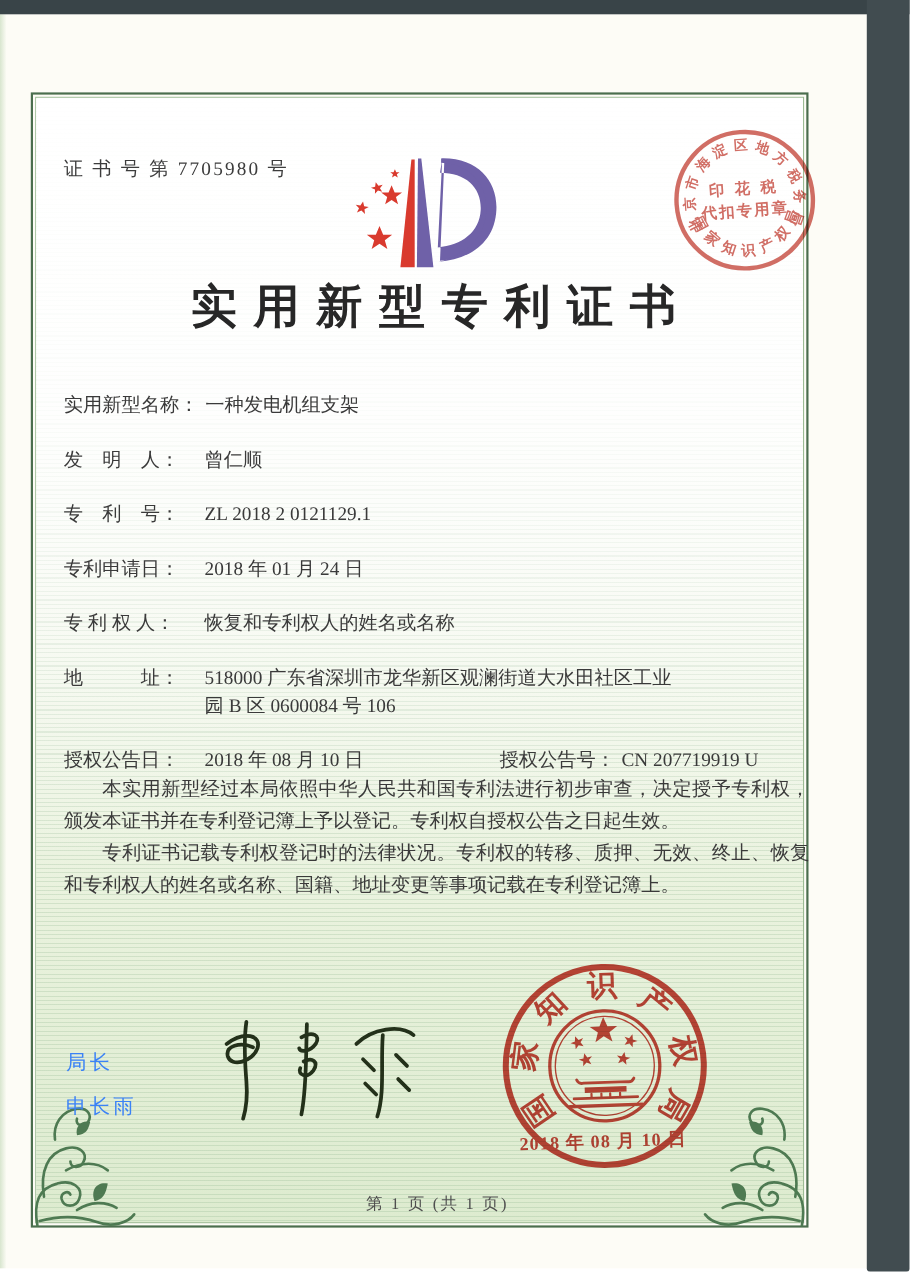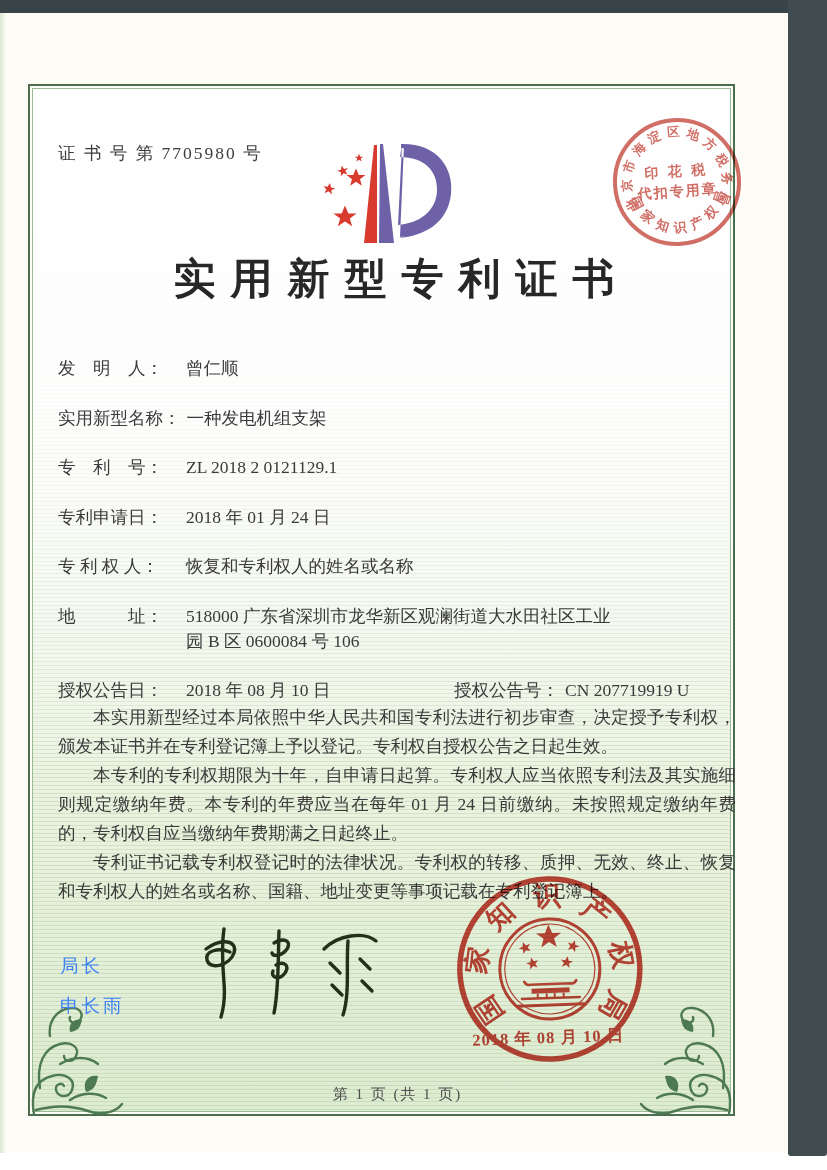--- a/index.html
+++ b/index.html
@@ -123,26 +123,26 @@
         <path fill-rule="evenodd" d="M84,14 C 120,14 134,38 132,62 C 130,90 108,104 82,106 L80,94 C 102,92 118,80 119,60 C 120,40 106,26 82,26 Z
              M84,14 L80,94 L82,106 L86,14 Z"></path>
         <path d="M83,13 C 118,12 136,36 133,63 C 130,92 106,105 81,107 C 104,100 122,88 124,62 C 126,36 108,18 83,17 Z"></path>
       </g>
     </svg>
 
     <div class="title">实用新型专利证书</div>
 
     <div class="fields">
       <div class="frow">
+        <span class="flabel">实用新型名称：</span>
+        <span class="fvalue">一种发电机组支架</span>
+      </div>
+      <div class="frow">
         <span class="flabel">发　明　人：</span>
         <span class="fvalue">曾仁顺</span>
-      </div>
-      <div class="frow">
-        <span class="flabel">实用新型名称：</span>
-        <span class="fvalue">一种发电机组支架</span>
       </div>
       <div class="frow">
         <span class="flabel">专　利　号：</span>
         <span class="fvalue">ZL 2018 2 0121129.1</span>
       </div>
       <div class="frow">
         <span class="flabel">专利申请日：</span>
         <span class="fvalue">2018 年 01 月 24 日</span>
       </div>
       <div class="frow">
@@ -161,21 +161,20 @@
         </span>
         <span class="grant-right">
           <span class="flabel">授权公告号：</span>
           <span class="fvalue">CN 207719919 U</span>
         </span>
       </div>
     </div>
 
     <div class="body-text">
       <p>本实用新型经过本局依照中华人民共和国专利法进行初步审查，决定授予专利权，颁发本证书并在专利登记簿上予以登记。专利权自授权公告之日起生效。</p>
-      <p>本专利的专利权期限为十年，自申请日起算。专利权人应当依照专利法及其实施细则规定缴纳年费。本专利的年费应当在每年 01 月 24 日前缴纳。未按照规定缴纳年费的，专利权自应当缴纳年费期满之日起终止。</p>
       <p>专利证书记载专利权登记时的法律状况。专利权的转移、质押、无效、终止、恢复和专利权人的姓名或名称、国籍、地址变更等事项记载在专利登记簿上。</p>
     </div>
 
     <div class="director">
       <div>局长</div>
       <div>申长雨</div>
     </div>
 
     <svg class="signature" width="220" height="120" viewBox="0 0 220 120">
       <g fill="none" stroke="#28341f" stroke-width="3.4" stroke-linecap="round">

